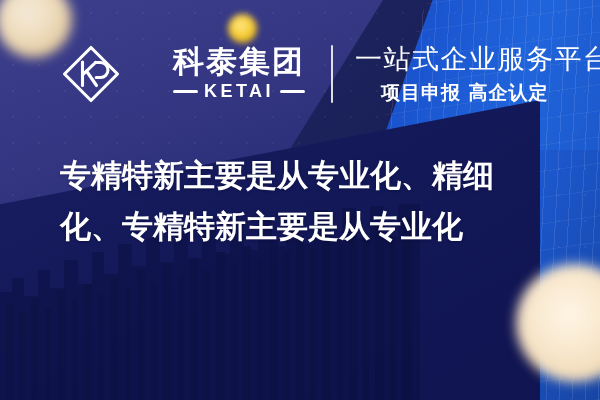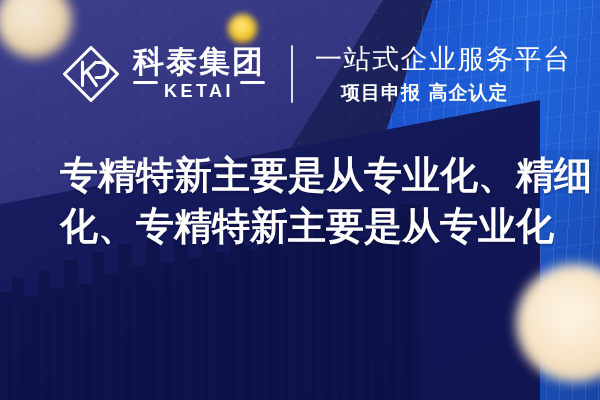--- a/index.html
+++ b/index.html
@@ -150,32 +150,34 @@
     width: 62px; height: 62px;
     flex: 0 0 auto;
   }
   .logo-mark svg { display: block; }
 
   .logo-word {
     display: flex;
     flex-direction: column;
     align-items: stretch;
     justify-content: center;
+    margin-left: 40px;
   }
   .logo-cn {
     font-family: "DejaVu Sans", "Liberation Sans", sans-serif;
     font-weight: 700;
     font-size: 31px;
     line-height: 1.02;
     letter-spacing: 2px;
     color: #ffffff;
     white-space: nowrap;
   }
   .logo-en-row {
     display: flex;
+    align-items: center;
     gap: 6px;
     margin-top: 3px;
   }
   .logo-en-rule {
     flex: 1 1 auto;
     height: 3px;
     background: #ffffff;
     border-radius: 2px;
     min-width: 10px;
   }
@@ -224,21 +226,21 @@
 
   
   .headline {
     position: absolute;
     left: 60px; top: 150px;
     width: 500px;
   }
   .headline-line {
     font-family: "DejaVu Sans", "Liberation Sans", sans-serif;
     font-weight: 700;
-    font-size: 38px;
+    font-size: 31px;
     line-height: 51px;
     color: #ffffff;
     letter-spacing: 0px;
     white-space: nowrap;
     text-shadow: 0 1px 3px rgba(4,8,40,0.40);
   }
 </style>
 </head>
 <body>
 

